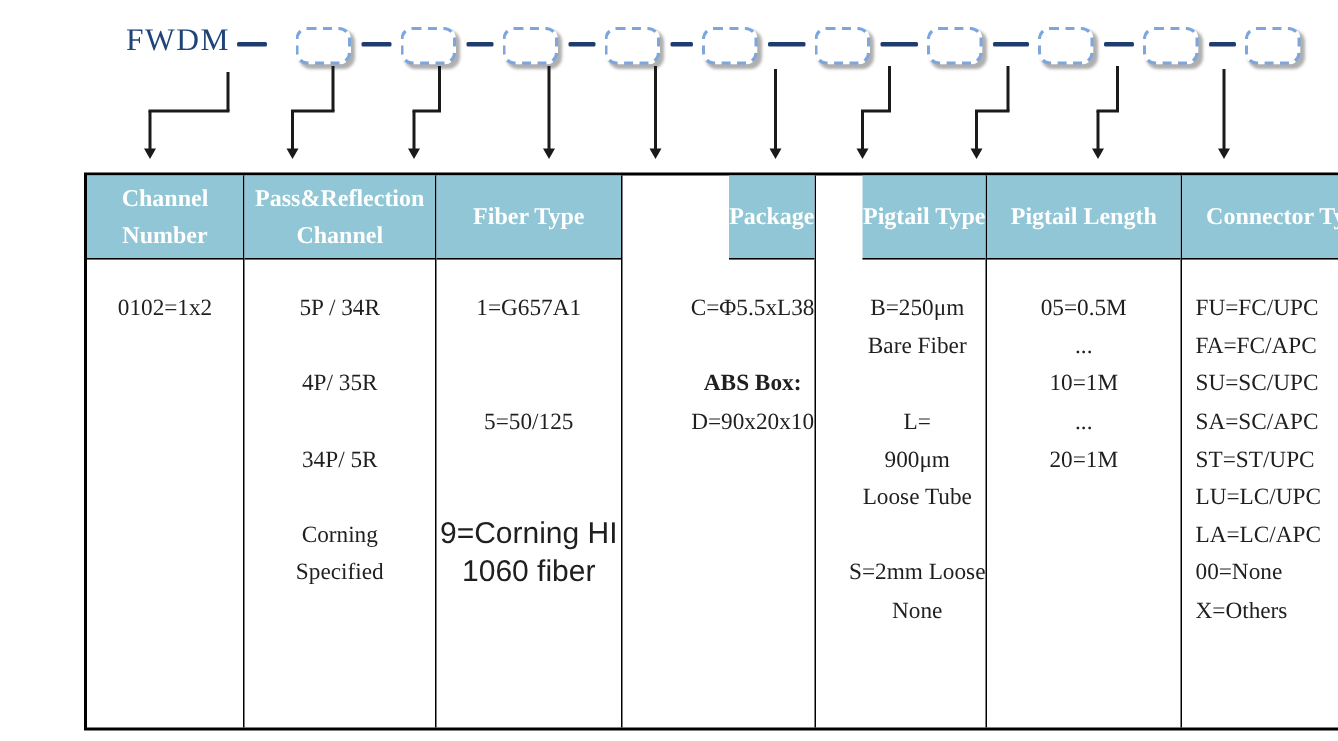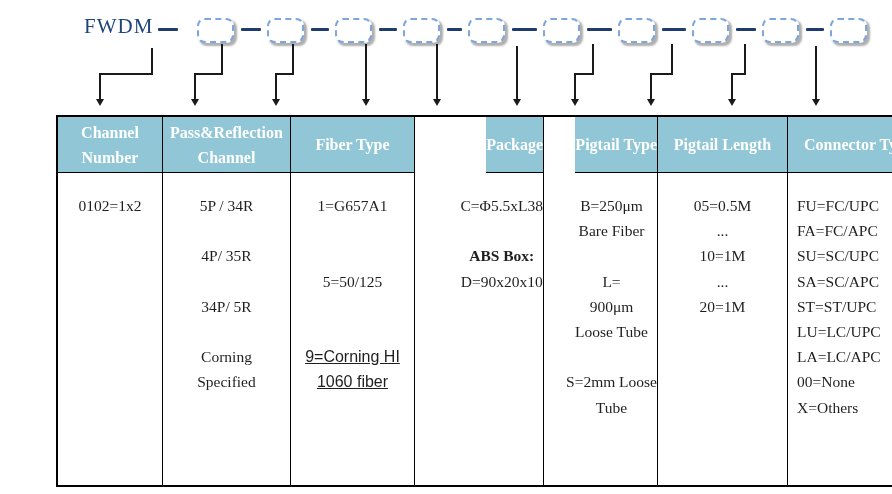--- a/index.html
+++ b/index.html
@@ -23,21 +23,21 @@
   .col:last-child{border-right:none;flex:1;}
   .hdr{height:56px;box-sizing:border-box;border-bottom:1px solid #000;background:#90C6D5;
        color:#ffffff;font-weight:bold;font-size:16px;
        display:flex;flex-direction:column;justify-content:center;align-items:center;}
   .hline{line-height:25px;white-space:pre;}
   .cbody{padding-top:20px;}
   .line{height:25.2px;line-height:25.2px;font-size:15.5px;color:#1f1f1f;
         text-align:center;white-space:pre;}
   .col.left .line{text-align:left;padding-left:9px;}
   .line.b{font-weight:bold;}
-  .line.s{font-family:"Liberation Sans", sans-serif;font-size:16px;text-decoration:underline;}
+  .line.s{font-family:"Liberation Sans", sans-serif;font-size:20px;}
 </style>
 </head>
 <body>
 
 <div id="canvas">
   <span class="fwdm">FWDM</span>
   <div id="diagram">
       <div class="codebox" style="left: 197px;"></div>
       <div class="codebox" style="left: 267px;"></div>
       <div class="codebox" style="left: 335px;"></div>
@@ -149,21 +149,21 @@
         </div>
         <div class="cbody">
           <div class="line">B=250μm</div>
           <div class="line">Bare Fiber</div>
           <div class="line"></div>
           <div class="line">L=</div>
           <div class="line">900μm</div>
           <div class="line">Loose Tube</div>
           <div class="line"></div>
           <div class="line">S=2mm Loose</div>
-          <div class="line">Tube</div>
+          <div class="line">None</div>
         </div>
       </div>
       <div class="col" style="width: 130px;">
         <div class="hdr">
           <div class="hline">Pigtail Length</div>
         </div>
         <div class="cbody">
           <div class="line">05=0.5M</div>
           <div class="line">...</div>
           <div class="line">10=1M</div>

